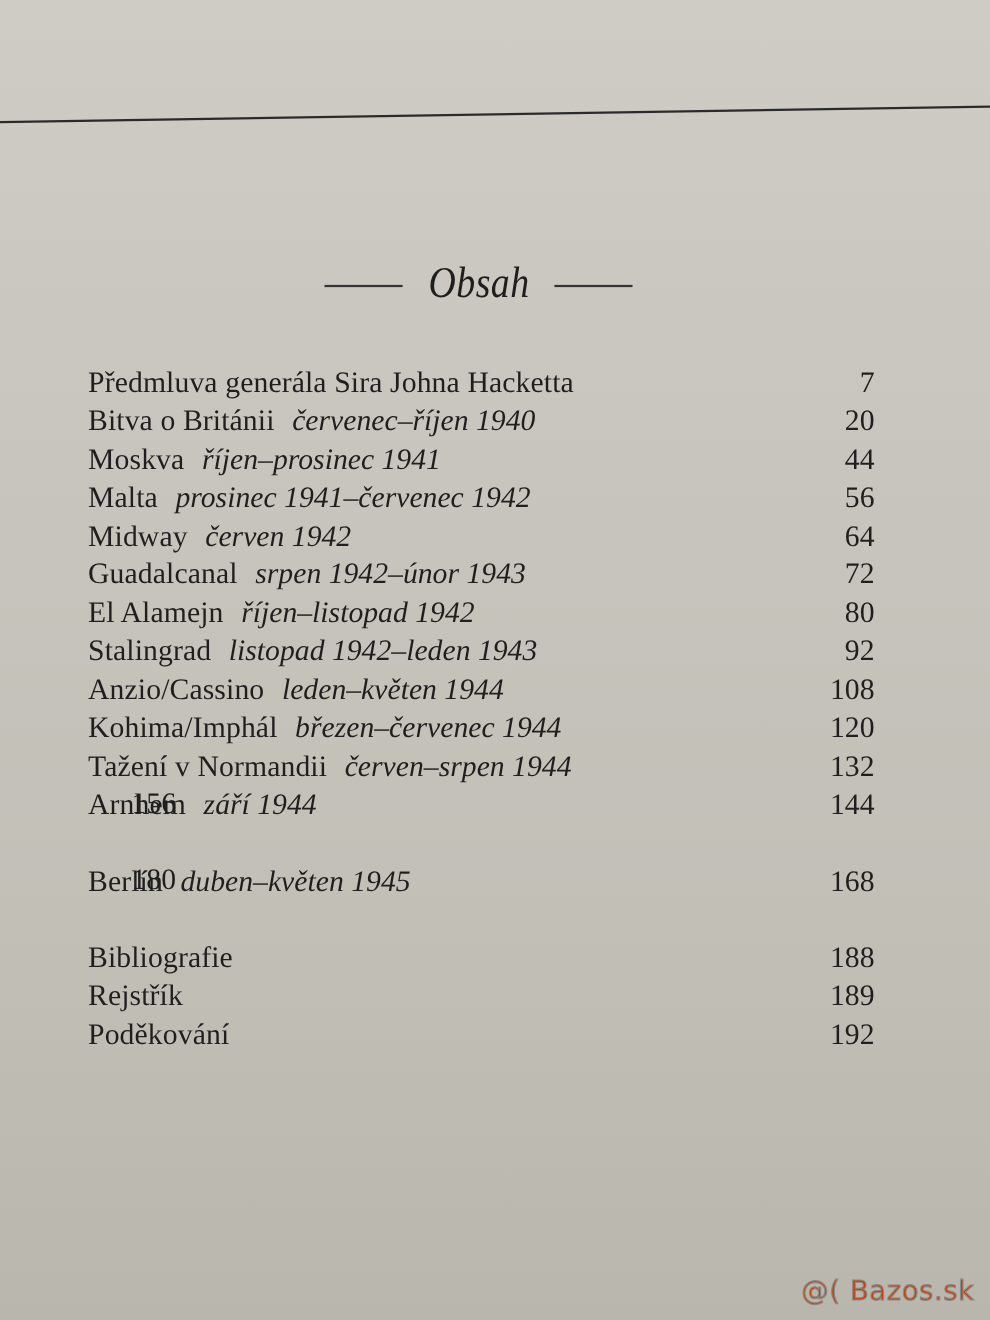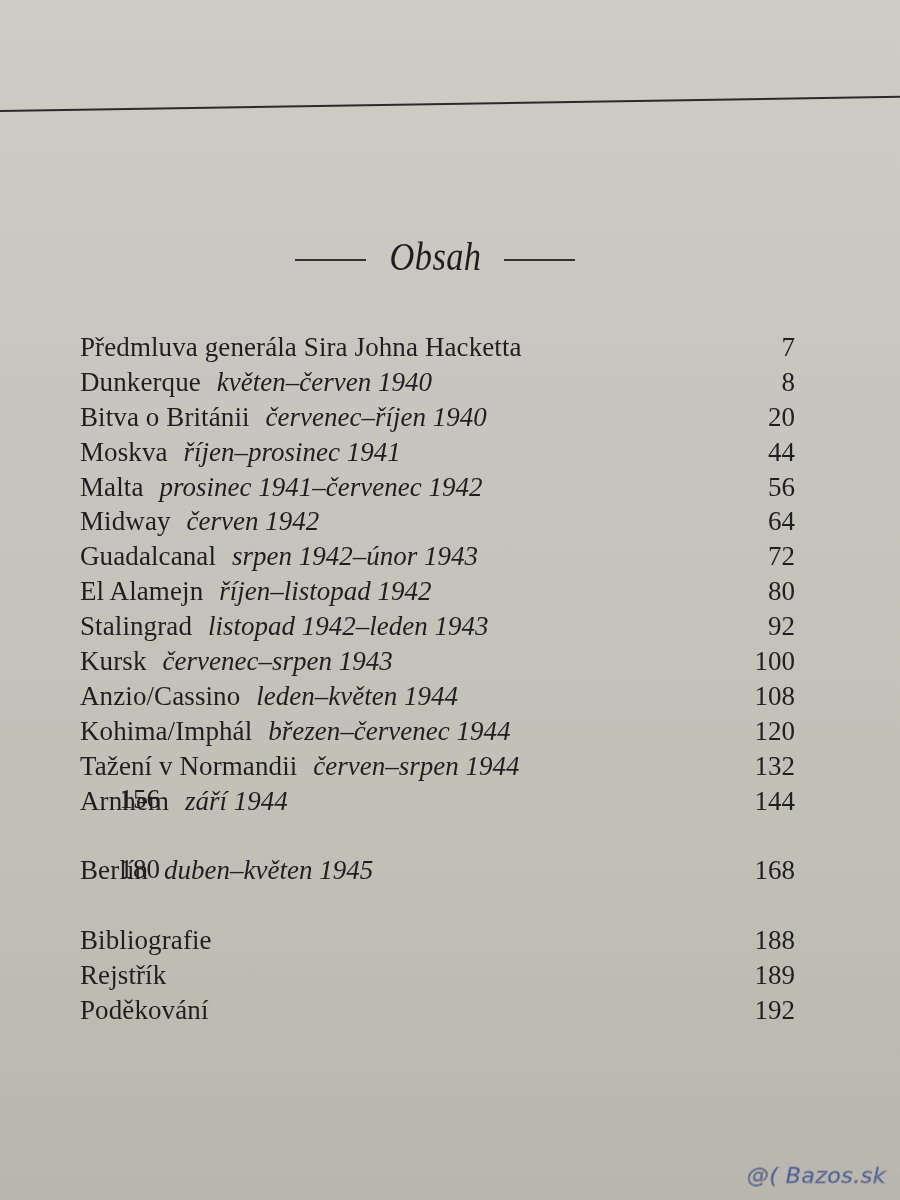--- a/index.html
+++ b/index.html
@@ -93,47 +93,42 @@
     }
     .toc-row .page {
       width: 80px;
       text-align: right;
     }
     .watermark {
       position: absolute;
       right: 14px;
       bottom: 12px;
       font-family: "DejaVu Sans", "Liberation Sans", sans-serif;
-      font-size: 22px;
-      color: #1d4ed8;
+      font-size: 25px;
+      color: #c2410c;
       -webkit-text-stroke: 1px #8e8b85;
       letter-spacing: 0.5px;
-      font-style: italic;
     }
   </style>
 </head>
 <body>
 
 <div class="page-edge"></div>
 <div class="rule-top"></div>
 
 <div class="heading">
   <span class="dash"></span>
   <span class="title">Obsah</span>
   <span class="dash"></span>
 </div>
 
 <div class="toc" id="toc">
     <div class="toc-row">
       <span class="entry"><span class="title-part">Předmluva generála Sira Johna Hacketta</span></span>
       <span class="page">7</span>
-    </div>
-    <div class="toc-row">
-      <span class="entry"><span class="title-part">Dunkerque</span><span class="gap"></span><span class="date">květen–červen 1940</span></span>
-      <span class="page">8</span>
     </div>
     <div class="toc-row">
       <span class="entry"><span class="title-part">Bitva o Británii</span><span class="gap"></span><span class="date">červenec–říjen 1940</span></span>
       <span class="page">20</span>
     </div>
     <div class="toc-row">
       <span class="entry"><span class="title-part">Moskva</span><span class="gap"></span><span class="date">říjen–prosinec 1941</span></span>
       <span class="page">44</span>
     </div>
     <div class="toc-row">
@@ -148,24 +143,20 @@
       <span class="entry"><span class="title-part">Guadalcanal</span><span class="gap"></span><span class="date">srpen 1942–únor 1943</span></span>
       <span class="page">72</span>
     </div>
     <div class="toc-row">
       <span class="entry"><span class="title-part">El Alamejn</span><span class="gap"></span><span class="date">říjen–listopad 1942</span></span>
       <span class="page">80</span>
     </div>
     <div class="toc-row">
       <span class="entry"><span class="title-part">Stalingrad</span><span class="gap"></span><span class="date">listopad 1942–leden 1943</span></span>
       <span class="page">92</span>
-    </div>
-    <div class="toc-row">
-      <span class="entry"><span class="title-part">Kursk</span><span class="gap"></span><span class="date">červenec–srpen 1943</span></span>
-      <span class="page">100</span>
     </div>
     <div class="toc-row">
       <span class="entry"><span class="title-part">Anzio/Cassino</span><span class="gap"></span><span class="date">leden–květen 1944</span></span>
       <span class="page">108</span>
     </div>
     <div class="toc-row">
       <span class="entry"><span class="title-part">Kohima/Imphál</span><span class="gap"></span><span class="date">březen–červenec 1944</span></span>
       <span class="page">120</span>
     </div>
     <div class="toc-row">

